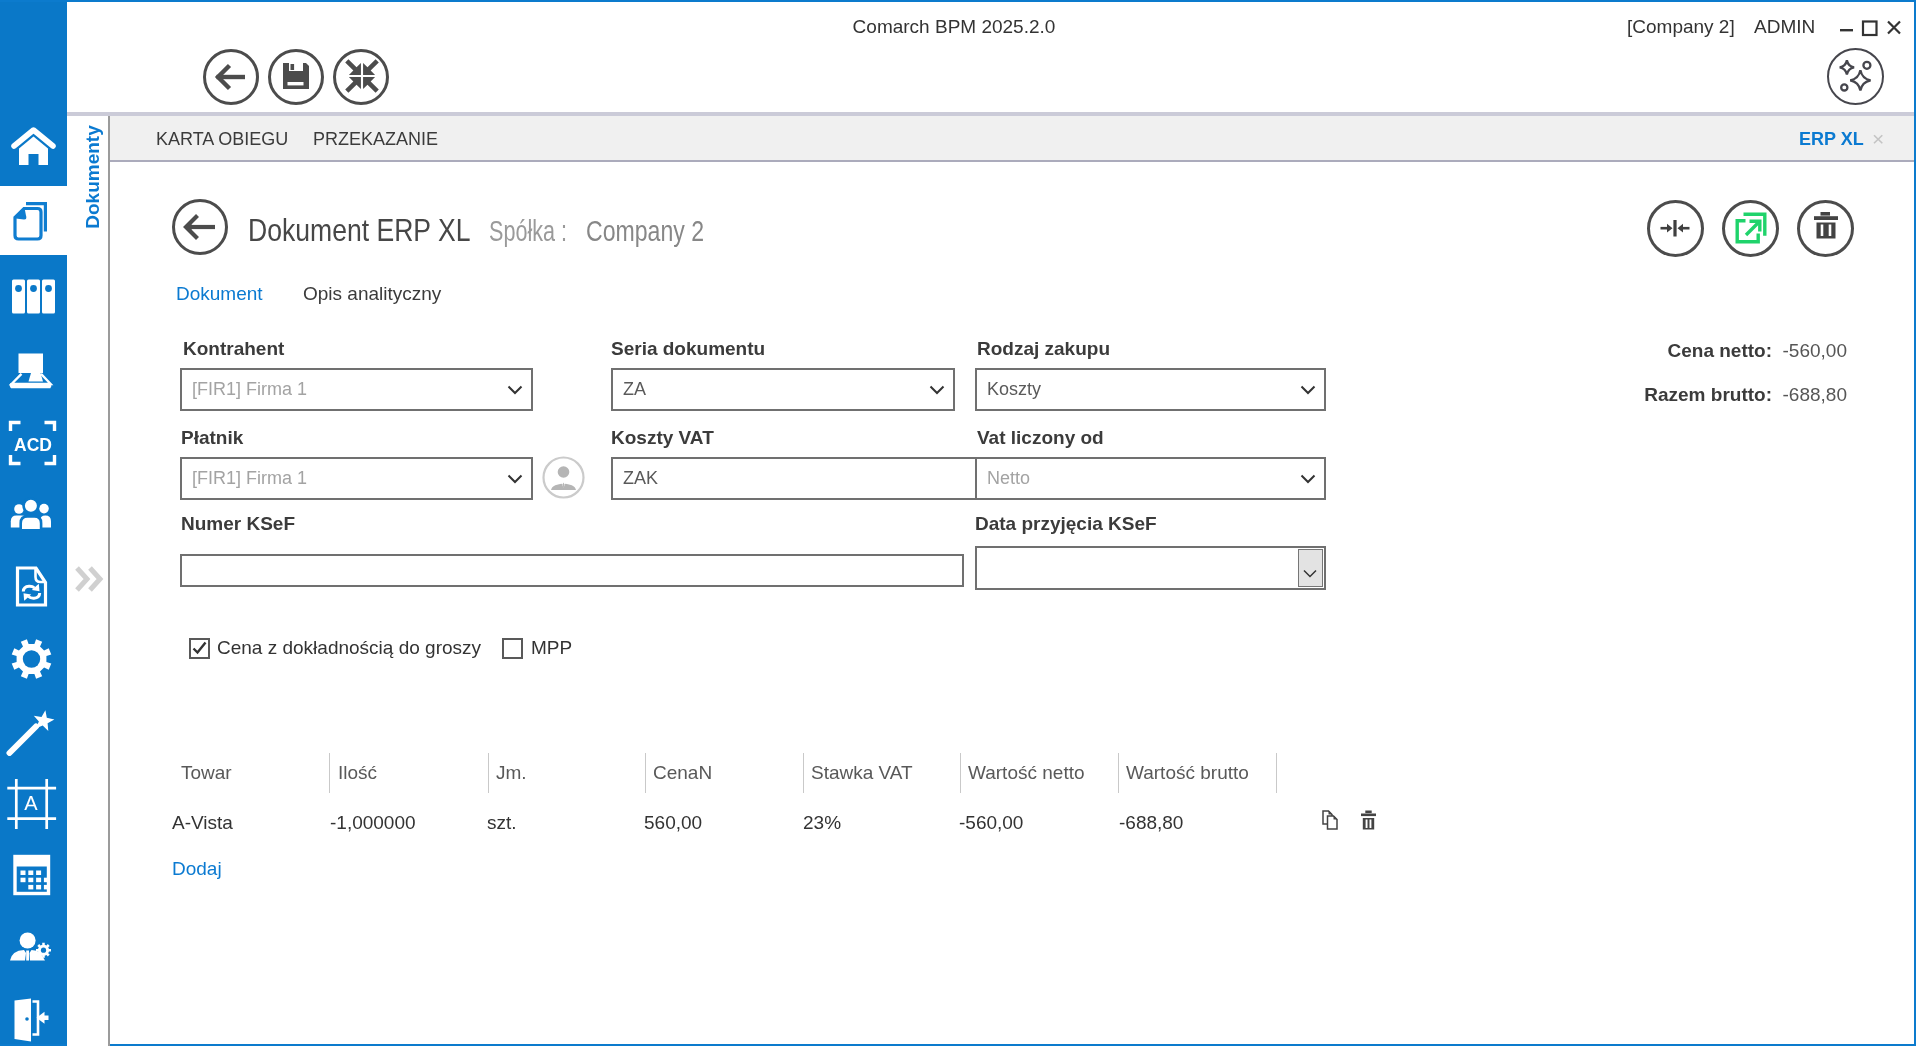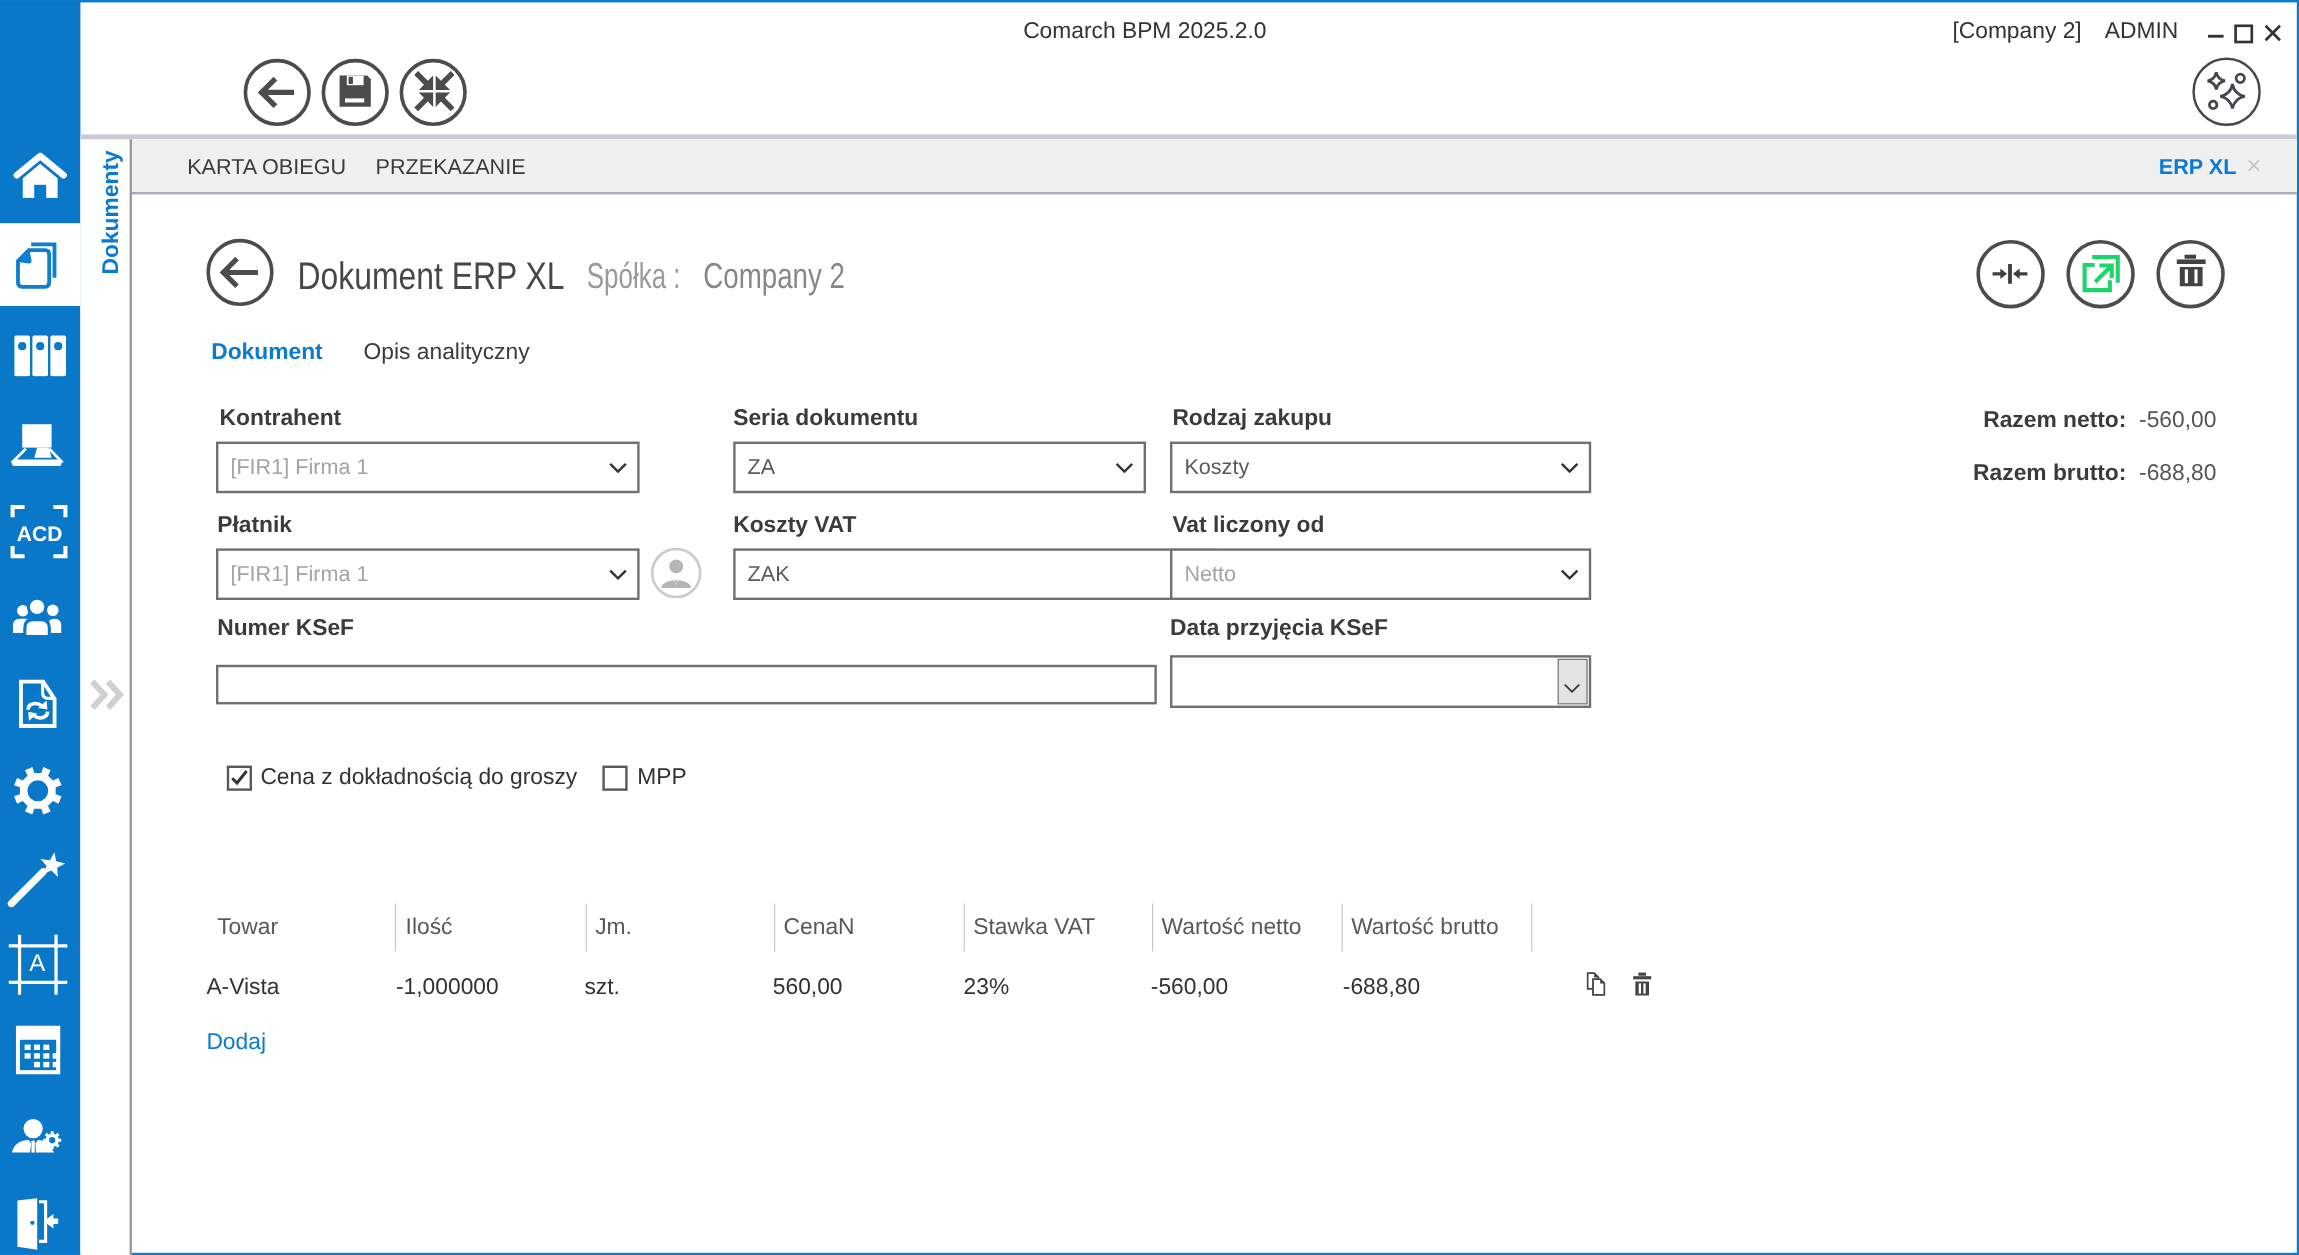--- a/index.html
+++ b/index.html
@@ -19,21 +19,21 @@
 #vline { left:108px; top:116px; width:2px; height:930px; background:#9b9b9b; }
 #title { left:696px; top:16px; width:516px; text-align:center; font-size:19px; color:#333; }
 
 #lavline { left:67px; top:112px; width:1847px; height:4px; background:#cbcbd8; }
 #tabband { left:110px; top:116px; width:1804px; height:46px; background:#f0f0f0; border-bottom:2px solid #ababbc; }
 .tabtxt { position:absolute; top:129px; font-size:18px; color:#3b3b3b; }
 #erpxl { position:absolute; top:129px; left:1799px; font-size:18px; color:#0b7ad1; font-weight:bold; }
 #erpx { position:absolute; top:127px; left:1872px; font-size:21px; color:#c4c4c4; }
 .circbtn { position:absolute; border:3px solid #4c4c4c; border-radius:50%; background:#fff; }
 .ttl { position:absolute; top:212px; font-size:32px; white-space:nowrap; transform-origin:0 0; }
-#tab1 { left:176px; top:283px; font-size:19px; color:#0b7ad1; font-weight:bold; }
+#tab1 { left:176px; top:283px; font-size:19px; color:#0b7ad1; font-weight:normal; }
 #tab2 { left:303px; top:283px; font-size:19px; color:#3b3b3b; }
 .flabel { position:absolute; font-size:19px; font-weight:bold; color:#3b3b3b; }
 .fsel { position:absolute; height:43px; border:2px solid #707070; background:#fff; font-size:18px; line-height:39px; padding-left:10px; color:#5a5a5a; }
 .fsel.ph { color:#a3a3a3; }
 .fsel svg { position:absolute; right:8px; top:15px; }
 #ksef { left:180px; top:554px; width:784px; height:33px; border:2px solid #707070; }
 #dataksef { left:975px; top:546px; width:351px; height:44px; border:2px solid #707070; }
 #dataksef .btn { position:absolute; right:1px; top:1px; bottom:1px; width:25px; background:#e3e3e3; border:1px solid #767676; }
 #razem { left:1500px; top:340px; width:347px; text-align:right; font-size:19px; color:#3b3b3b; }
 #razem div { margin-bottom:22px; }
@@ -202,21 +202,21 @@
 <div class="abs" id="ksef"></div>
 <div class="abs" id="dataksef">
     <div class="btn">
 <svg style="position:absolute; left:4px; top:19px;" width="14" height="9" viewBox="0 0 14 9">
         <path d="M1 1.5 L7 7.5 L13 1.5" stroke="#333" stroke-width="1.5" fill="none"></path>
       </svg>
 </div>
   </div>
 
 <div class="abs" id="razem">
-<div><b>Razem netto:</b>&nbsp; <span>-560,00</span></div>
+<div><b>Cena netto:</b>&nbsp; <span>-560,00</span></div>
 <div><b>Razem brutto:</b>&nbsp; <span>-688,80</span></div>
 </div>
 
 <div class="cb" style="left:189px; top:638px;">
 <svg style="position:absolute; left:0px; top:0px;" width="17" height="17" viewBox="0 0 17 17">
       <path d="M2.5 8.5 L6.5 12.5 L14.5 2.5" stroke="#333" stroke-width="2.4" fill="none"></path>
     </svg>
 </div>
 <div class="cbl" style="left:217px; top:637px;">Cena z dokładnością do groszy</div>
 <div class="cb" style="left:502px; top:638px;"></div>

